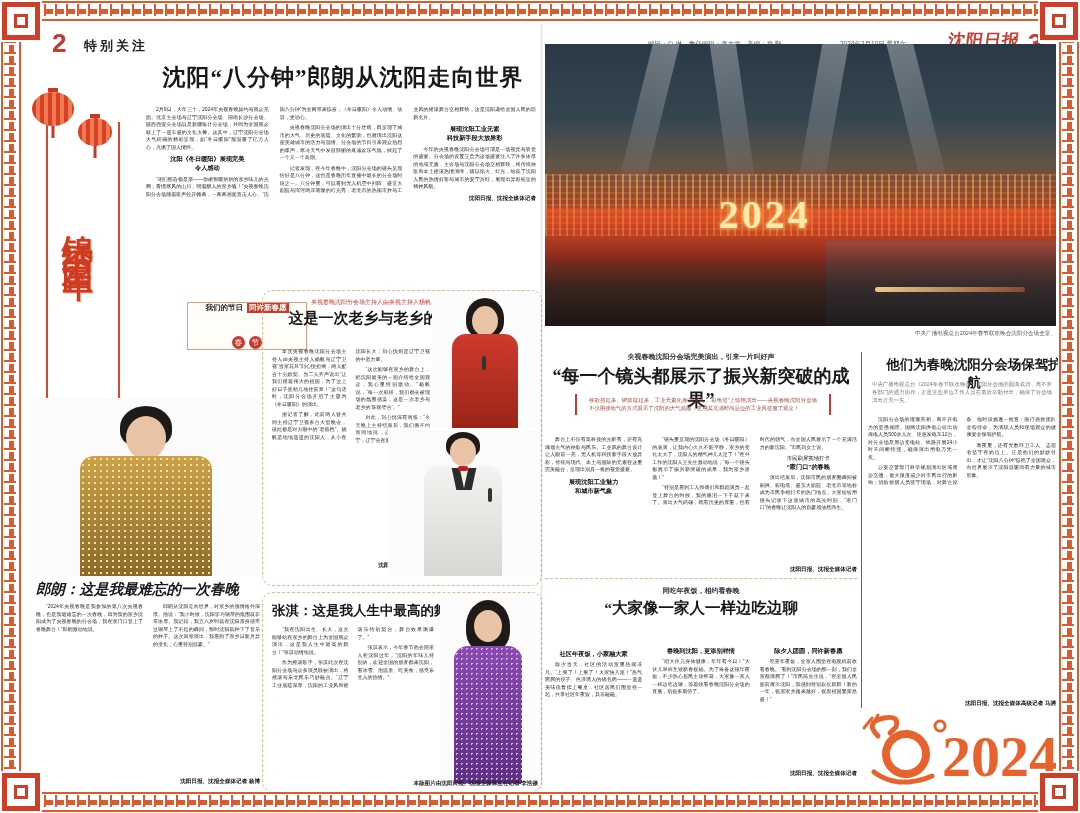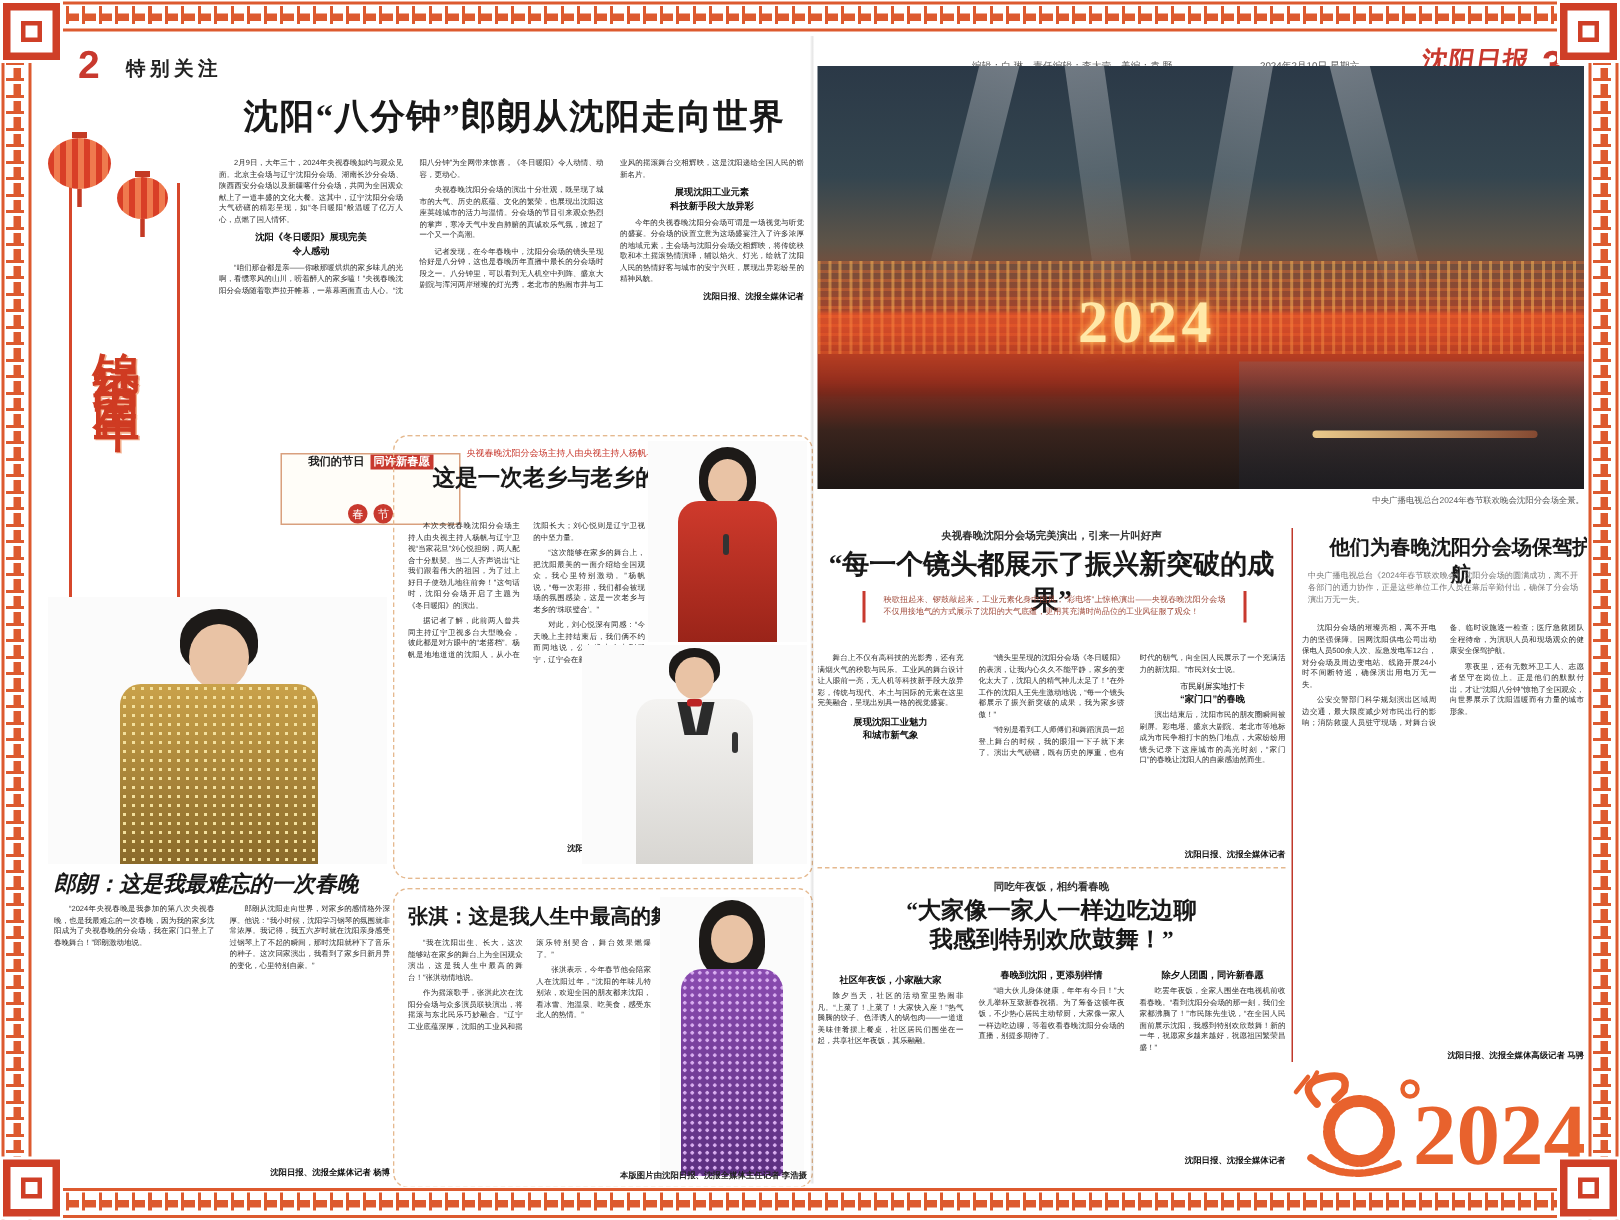--- a/index.html
+++ b/index.html
@@ -268,21 +268,20 @@
   <p>沈阳分会场的璀璨亮相，离不开电力的坚强保障。国网沈阳供电公司出动保电人员500余人次、应急发电车12台，对分会场及周边变电站、线路开展24小时不间断特巡，确保演出用电万无一失。</p>
   <p>公安交警部门科学规划演出区域周边交通，最大限度减少对市民出行的影响；消防救援人员驻守现场，对舞台设备、临时设施逐一检查；医疗急救团队全程待命，为演职人员和现场观众的健康安全保驾护航。</p>
   <p>寒夜里，还有无数环卫工人、志愿者坚守在岗位上。正是他们的默默付出，才让“沈阳八分钟”惊艳了全国观众，向世界展示了沈阳温暖而有力量的城市形象。</p>
 </div>
 <div class="byline" style="left:868px;top:700px;width:188px;">沈阳日报、沈报全媒体高级记者 马骋</div>
 
 <div class="dash-sep" style="left:545px;top:578px;width:312px;"></div>
 <div class="kicker" style="left:545px;top:586px;width:312px;">同吃年夜饭，相约看春晚</div>
 <div class="headline" style="left:545px;top:598px;width:312px;text-align:center;font-size:15.5px;line-height:1.25;">
   <div>“大家像一家人一样边吃边聊</div>
-  <div>我感到特别欢欣鼓舞！”</div>
 </div>
 <div class="colbody" style="left:545px;top:646px;width:312px;height:122px;column-count:3;column-gap:10px;">
   <div class="subhead">社区年夜饭，小家融大家</div>
   <p>除夕当天，社区的活动室里热闹非凡。“上菜了！上菜了！大家快入座！”热气腾腾的饺子、色泽诱人的锅包肉——一道道美味佳肴摆上餐桌，社区居民们围坐在一起，共享社区年夜饭，其乐融融。</p>
   <div class="subhead">春晚到沈阳，更添别样情</div>
   <p>“咱大伙儿身体健康，年年有今日！”大伙儿举杯互致新春祝福。为了筹备这顿年夜饭，不少热心居民主动帮厨，大家像一家人一样边吃边聊，等着收看春晚沈阳分会场的直播，别提多期待了。</p>
   <div class="subhead">除夕人团圆，同许新春愿</div>
   <p>吃罢年夜饭，全家人围坐在电视机前收看春晚。“看到沈阳分会场的那一刻，我们全家都沸腾了！”市民陈先生说，“在全国人民面前展示沈阳，我感到特别欢欣鼓舞！新的一年，祝愿家乡越来越好，祝愿祖国繁荣昌盛！”</p>
 </div>
 <div class="byline" style="left:545px;top:770px;width:312px;">沈阳日报、沈报全媒体记者</div>

